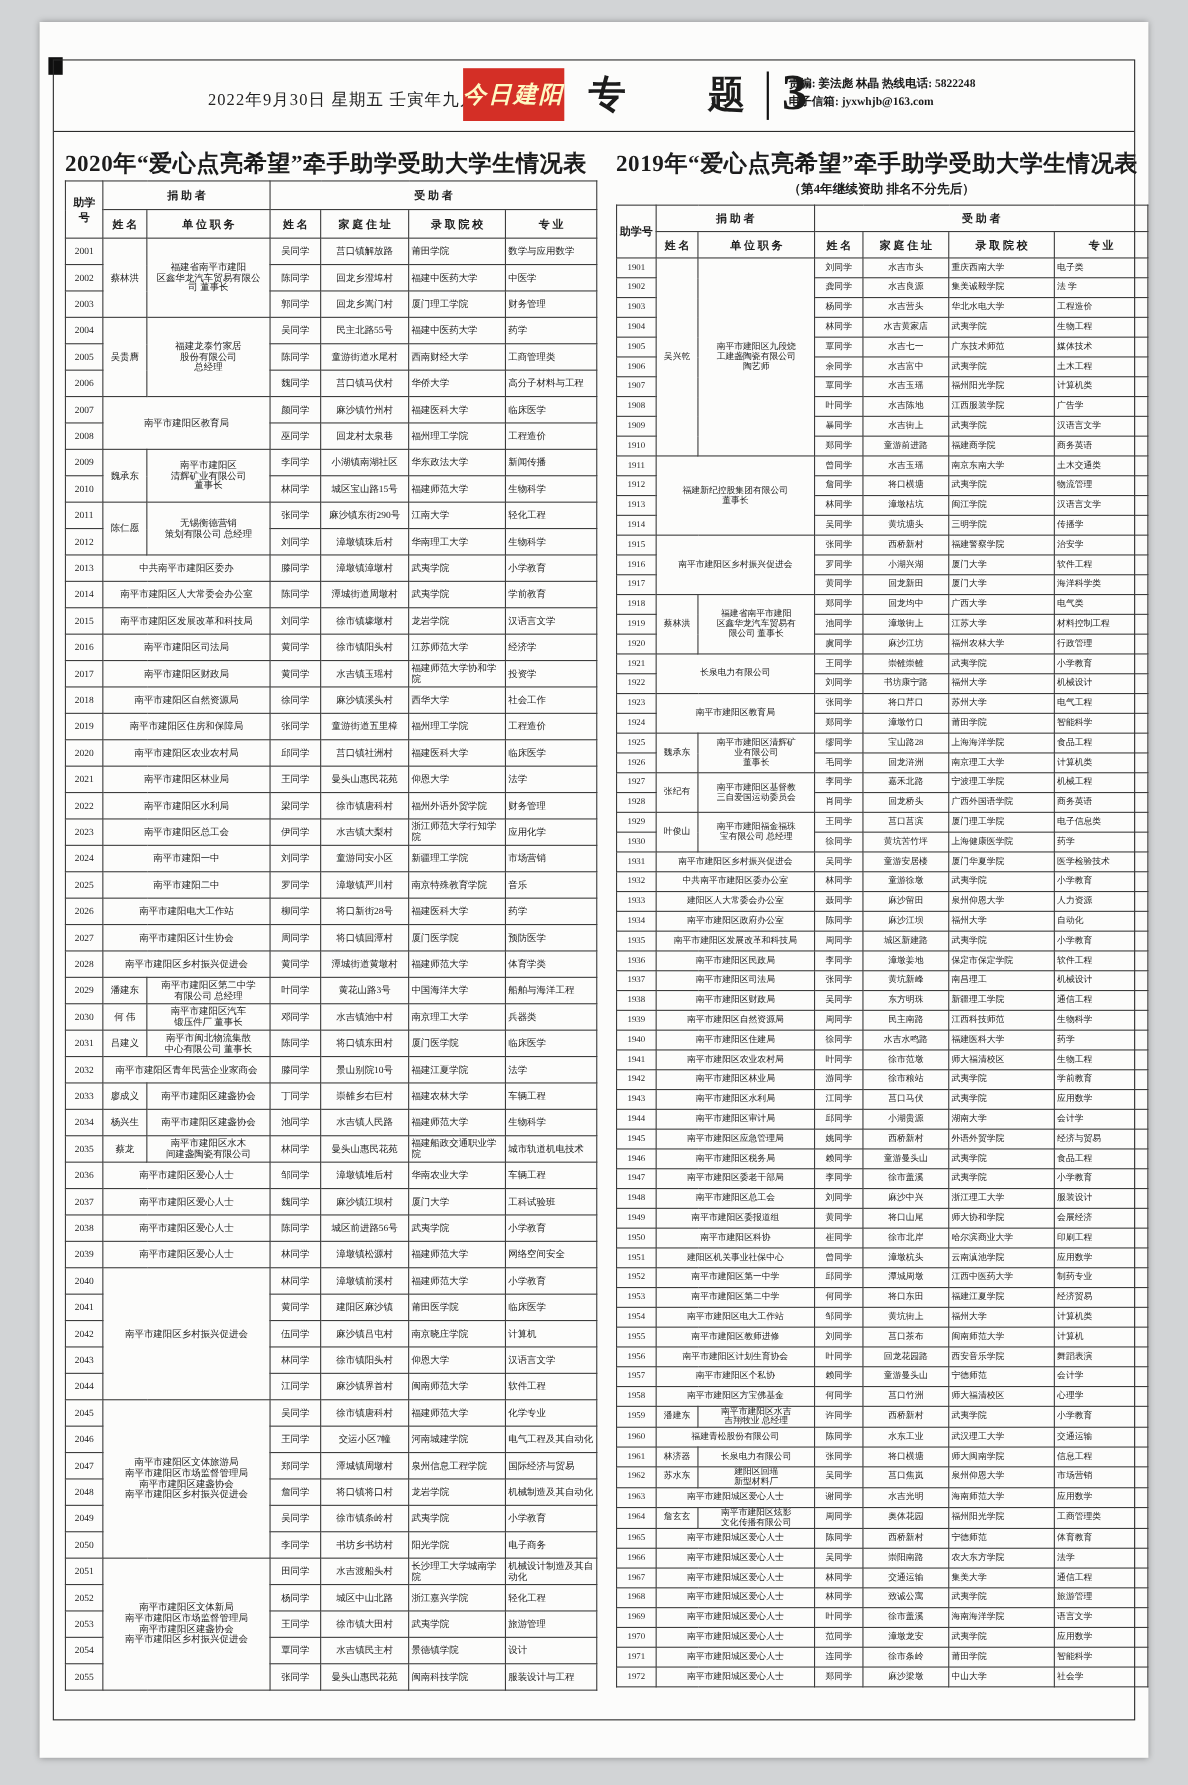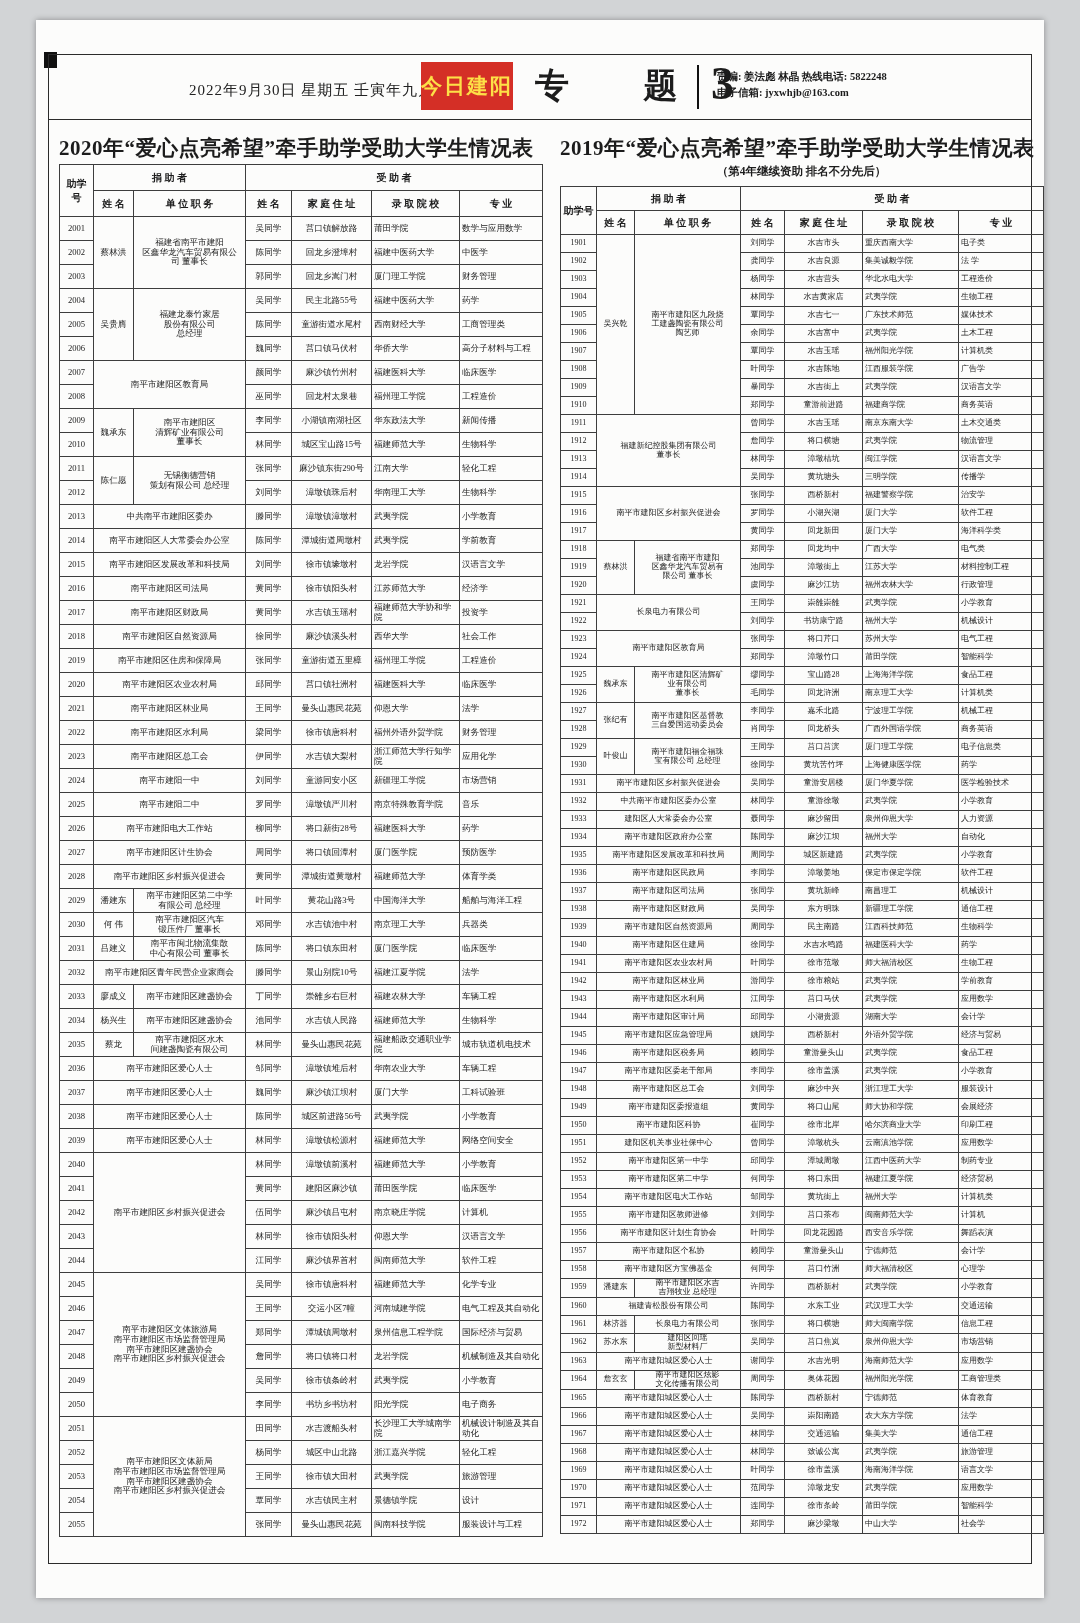--- a/index.html
+++ b/index.html
@@ -5,22 +5,22 @@
   html,body{margin:0;padding:0;}
   body{width:1080px;height:1623px;background:#d2d4d6;position:relative;
        font-family:"Liberation Serif","DejaVu Serif","DejaVu Sans",serif;color:#1c1c1c;}
   .page{position:absolute;left:36px;top:20px;width:1008px;height:1578px;background:#fcfcfb;
         box-shadow:0 0 6px rgba(0,0,0,.35);}
   .corner-mark{position:absolute;left:8px;top:32px;width:13px;height:16px;background:#101010;}
   .frame{position:absolute;left:12px;right:12px;top:34px;bottom:34px;border:1px solid #2b2b2b;}
   .masthead{position:relative;height:64px;border-bottom:1px solid #2b2b2b;}
   .hdr-date{position:absolute;left:140px;top:26px;font-size:15px;letter-spacing:1px;color:#222;}
   .hdr-logo{position:absolute;left:372px;top:7px;width:92px;height:48px;background:#d42f26;
-            color:#fde047;display:flex;align-items:center;justify-content:center;
-            font-size:21px;font-weight:bold;letter-spacing:2px;}
+            color:#fef9c3;display:flex;align-items:center;justify-content:center;
+            font-size:21px;font-weight:bold;font-style:italic;letter-spacing:2px;}
   .hdr-section{position:absolute;left:486px;top:8px;font-size:34px;font-weight:bold;word-spacing:58px;letter-spacing:4px;}
   .hdr-divider{position:absolute;left:648px;top:10px;width:2px;height:44px;background:#111;}
   .hdr-pagenum{position:absolute;left:662px;top:2px;font-size:46px;font-weight:bold;}
   .hdr-editor{position:absolute;left:668px;top:14px;font-size:10.5px;font-weight:bold;line-height:1.55;color:#1a1a1a;}
   .columns{display:flex;gap:18px;padding:10px 10px 0 10px;}
   .col{width:483px;}
   .tbl-title{text-align:left;font-size:21px;font-weight:bold;letter-spacing:.5px;margin:4px 0 2px 0;}
   .tbl-subtitle{text-align:center;font-size:11.5px;font-weight:bold;margin:0 0 7px 0;}
   table{border-collapse:collapse;width:100%;table-layout:fixed;}
   th,td{border:1px solid #3d3d3d;padding:0 2px;overflow:hidden;}

